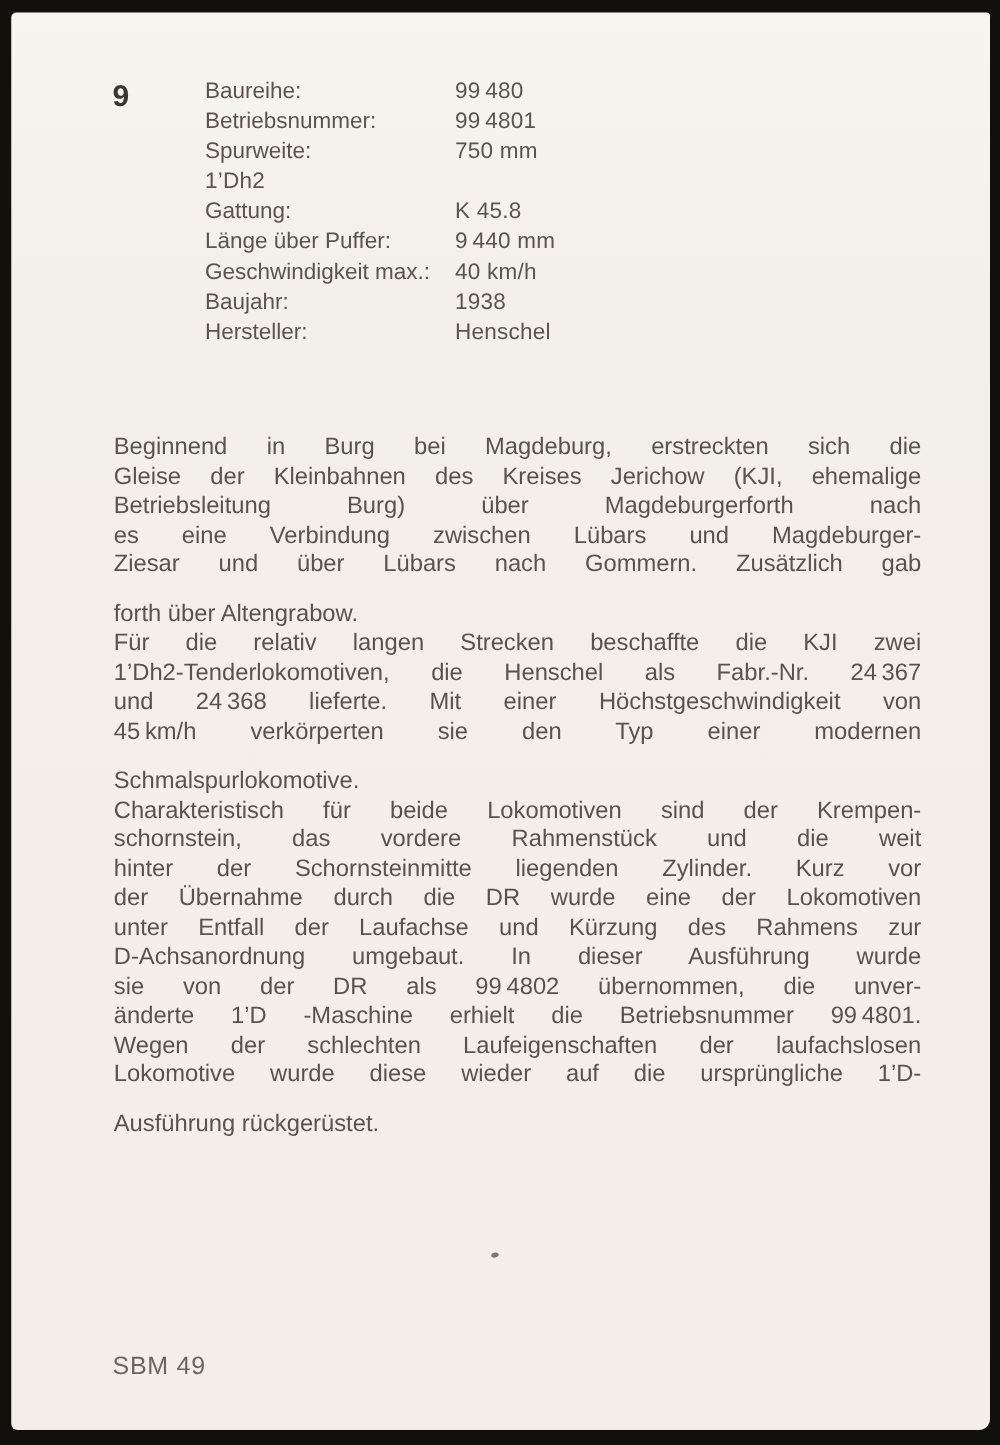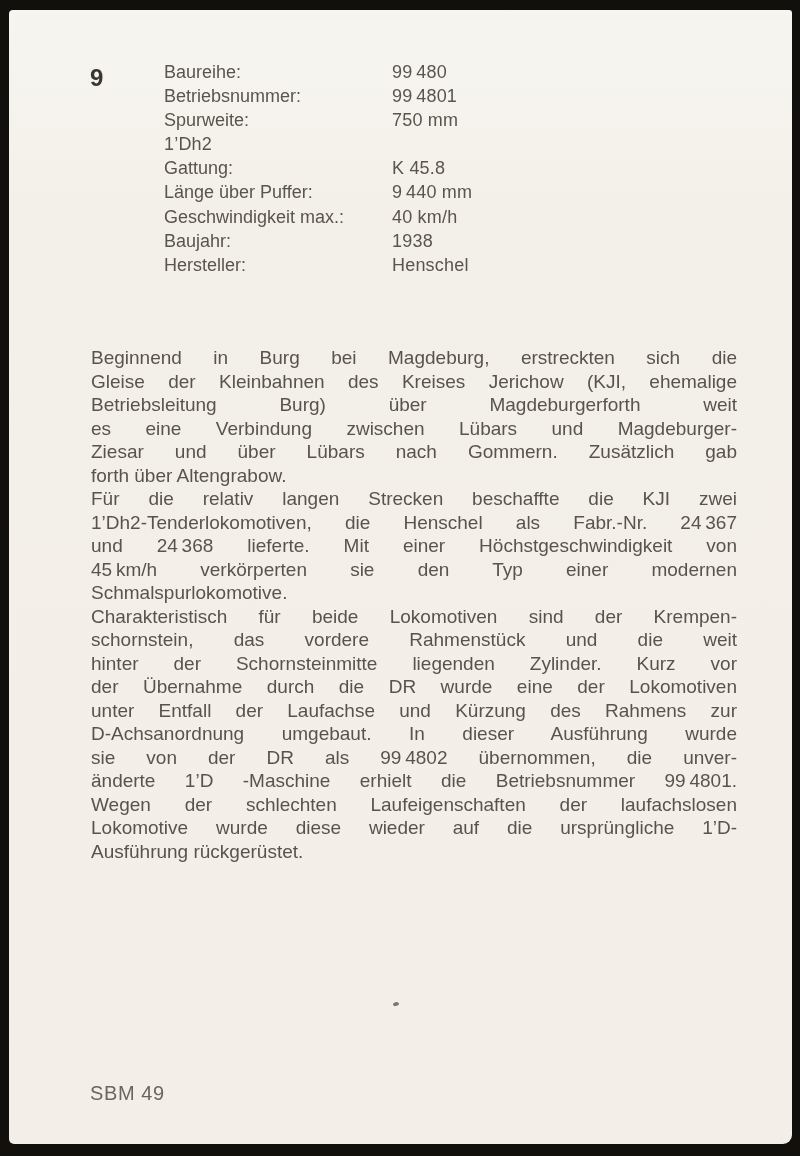--- a/index.html
+++ b/index.html
@@ -36,21 +36,20 @@
     position: absolute;
     left: 155px;
     top: 50px;
     font-size: 18px;
     color: #5a554c;
   }
   .spec-row {
     display: flex;
     line-height: 24.1px;
     white-space: pre;
-    gap: 28px;
   }
   .spec-label {
     width: 200px;
   }
   .spec-value {
     letter-spacing: 0.2px;
   }
   .article {
     position: absolute;
     left: 82px;
@@ -60,20 +59,21 @@
     color: #59544b;
   }
   .line {
     line-height: 23.5px;
     text-align: justify;
     text-align-last: justify;
   }
   .line.last {
     text-align: left;
     text-align-last: left;
+    margin-top: 16px;
   }
   .ink-speck {
     position: absolute;
     left: 384px;
     top: 992px;
     width: 6px;
     height: 4px;
     background: #7d786e;
     border-radius: 50% 60% 50% 45%;
     transform: rotate(-14deg);
@@ -103,21 +103,21 @@
       <div class="spec-row"><span class="spec-label">Länge über Puffer:</span><span class="spec-value">9 440 mm</span></div>
       <div class="spec-row"><span class="spec-label">Geschwindigkeit max.:</span><span class="spec-value">40 km/h</span></div>
       <div class="spec-row"><span class="spec-label">Baujahr:</span><span class="spec-value">1938</span></div>
       <div class="spec-row"><span class="spec-label">Hersteller:</span><span class="spec-value">Henschel</span></div>
     </div>
 
   <div class="article">
       <div class="paragraph">
         <div class="line">Beginnend in Burg bei Magdeburg, erstreckten sich die</div>
         <div class="line">Gleise der Kleinbahnen des Kreises Jerichow (KJI, ehemalige</div>
-        <div class="line">Betriebsleitung Burg) über Magdeburgerforth weit</div>
+        <div class="line">Betriebsleitung Burg) über Magdeburgerforth nach</div>
         <div class="line">es eine Verbindung zwischen Lübars und Magdeburger-</div>
         <div class="line">Ziesar und über Lübars nach Gommern. Zusätzlich gab</div>
         <div class="line last">forth über Altengrabow.</div>
       </div>
       <div class="paragraph">
         <div class="line">Für die relativ langen Strecken beschaffte die KJI zwei</div>
         <div class="line">1’Dh2-Tenderlokomotiven, die Henschel als Fabr.-Nr. 24 367</div>
         <div class="line">und 24 368 lieferte. Mit einer Höchstgeschwindigkeit von</div>
         <div class="line">45 km/h verkörperten sie den Typ einer modernen</div>
         <div class="line last">Schmalspurlokomotive.</div>

